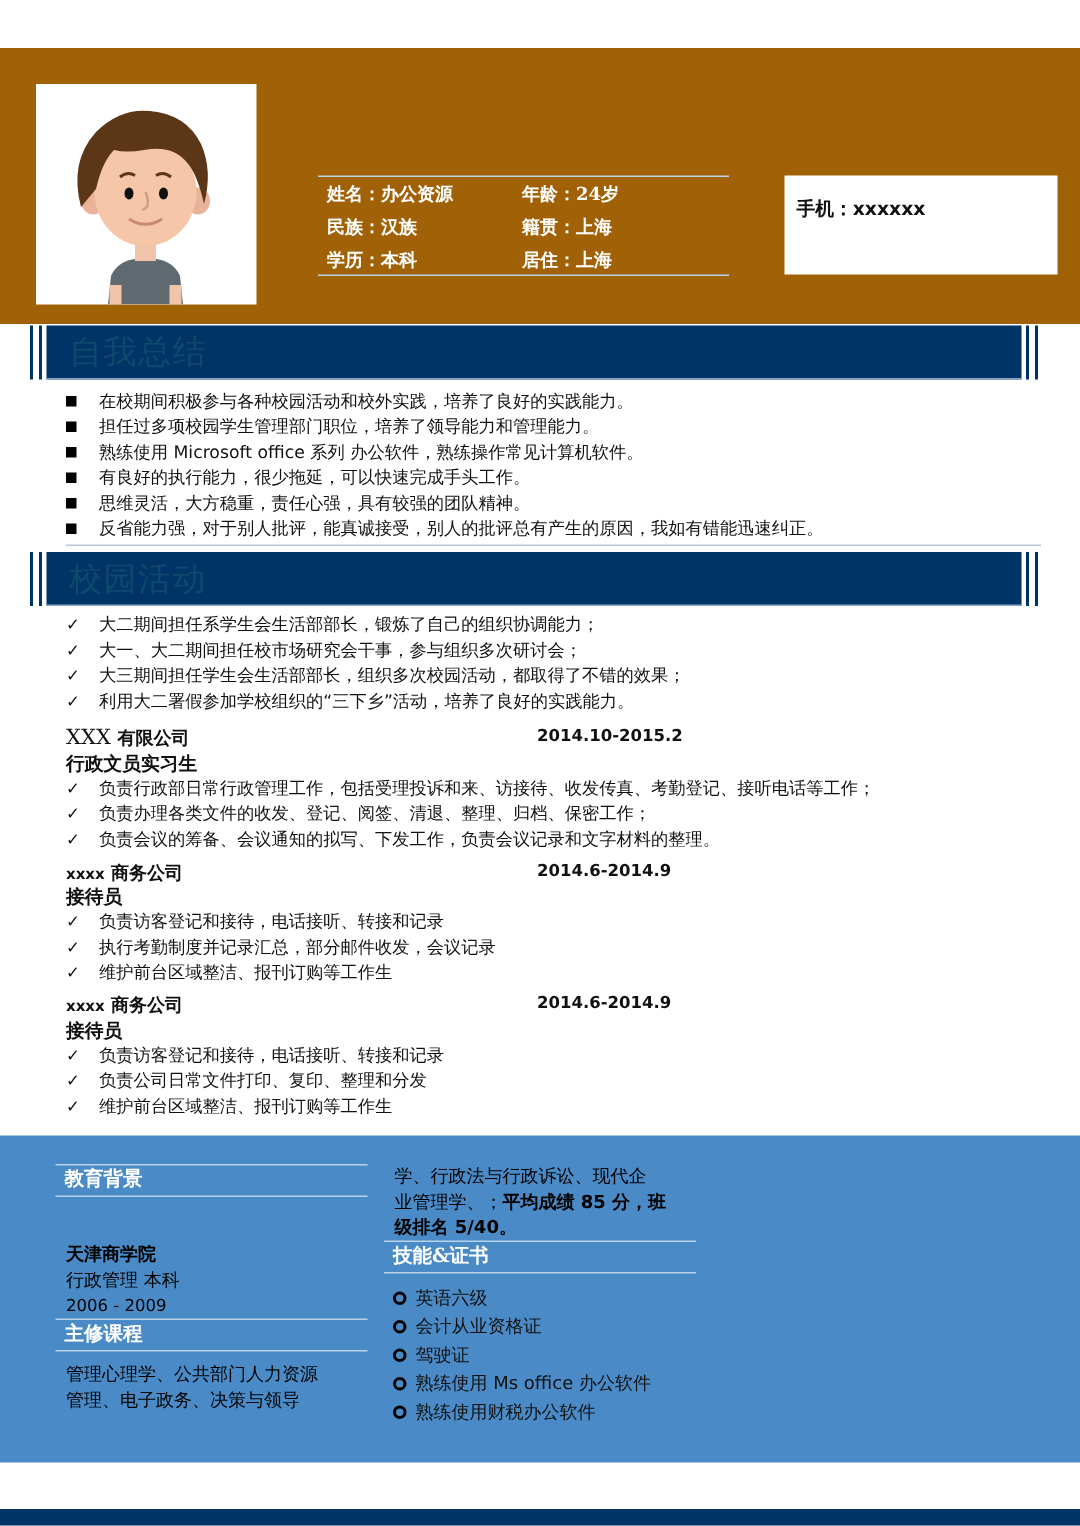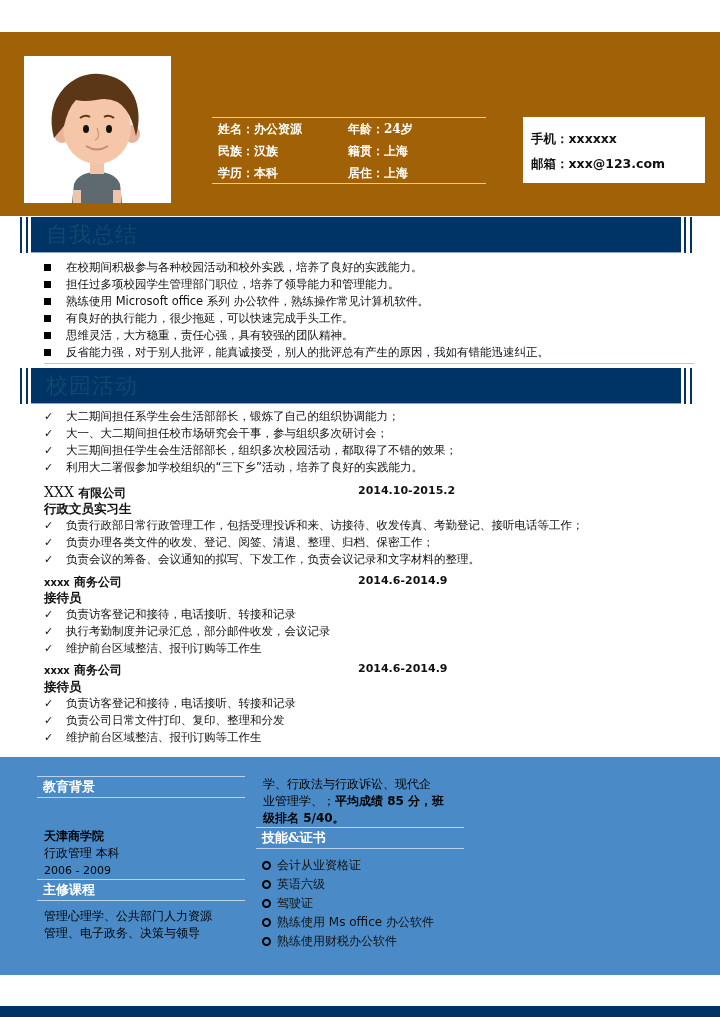--- a/index.html
+++ b/index.html
@@ -77,21 +77,20 @@
       <span>籍贯：上海</span>
     </div>
     <div class="info-row">
       <span class="c1">学历：本科</span>
       <span>居住：上海</span>
     </div>
   </div>
 
   <div class="contact">
     <div>手机：xxxxxx</div>
-    <div>邮箱：xxx@123.com</div>
   </div>
 </div>
 
 <div class="sec-head" style="top:217px;">
   <div class="bars-l"></div>
   <div class="band"></div>
   <div class="bars-r"></div>
   <div class="title">自我总结</div>
 </div>
 <ul class="list" style="top:259px;">
@@ -216,28 +215,28 @@
   <div class="f-text" style="left:44px; top:151px;text-align:right;">管理心理学、公共部门人力资源</div>
   <div class="f-text" style="left:44px; top:168px;">管理、电子政务、决策与领导</div>
 
   <div class="f-text" style="left:263px; top:19px;">学、行政法与行政诉讼、现代企</div>
   <div class="f-text" style="left:263px; top:36px;"><span>业管理学、；</span><b>平均成绩 85 分，班</b></div>
   <div class="f-text" style="left:263px; top:53px; font-weight:bold;">级排名 5/40。</div>
   <div class="f-head" style="left:256px; top:70px; width:208px;">技能&amp;证书</div>
   <div style="position:absolute; left:262px; top:99px;">
     <div class="skill">
         <span class="ring"></span>
+        <span>英语六级</span>
+      </div>
+    <div class="skill">
+        <span class="ring"></span>
         <span>会计从业资格证</span>
       </div>
     <div class="skill">
         <span class="ring"></span>
-        <span>英语六级</span>
-      </div>
-    <div class="skill">
-        <span class="ring"></span>
         <span>驾驶证</span>
       </div>
     <div class="skill">
         <span class="ring"></span>
         <span>熟练使用 Ms office 办公软件</span>
       </div>
     <div class="skill">
         <span class="ring"></span>
         <span>熟练使用财税办公软件</span>
       </div>

